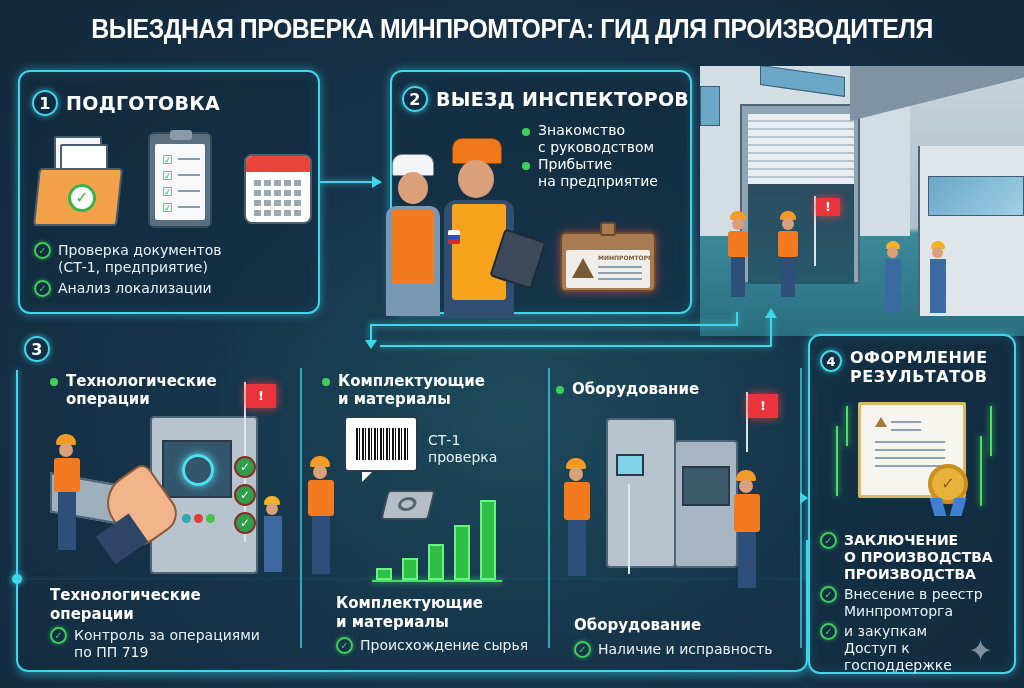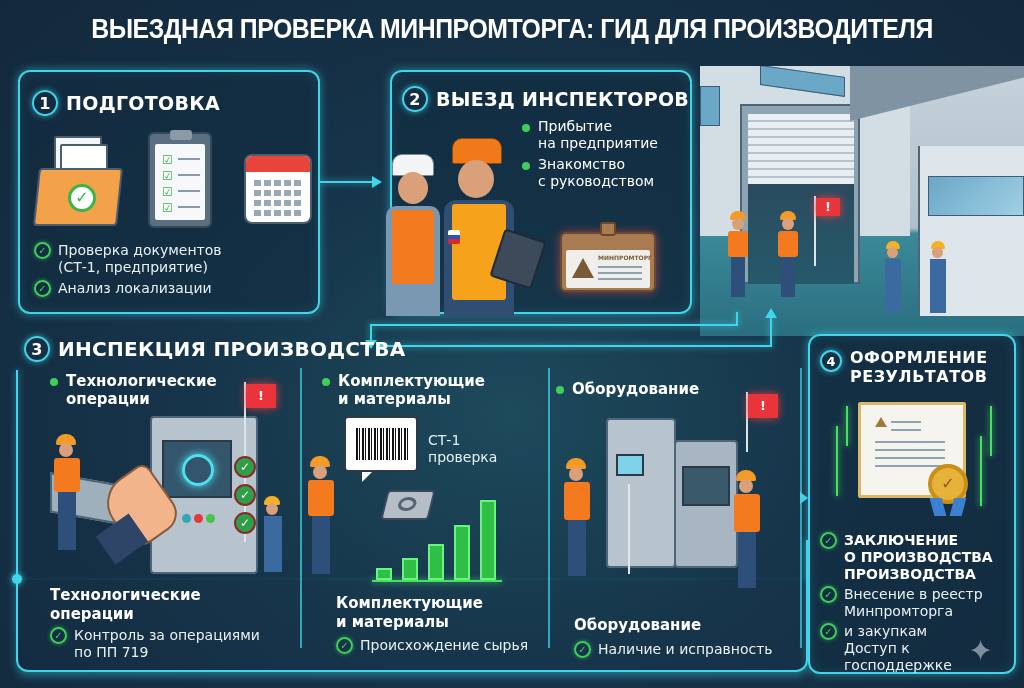--- a/index.html
+++ b/index.html
@@ -150,32 +150,32 @@
 
 <div class="glow-line" style="left:320px; top:181px; width:54px; height:2px;"></div>
 <div class="abs" style="left:372px; top:176px; width:0; height:0; border-left:10px solid #3fd6ea; border-top:6px solid transparent; border-bottom:6px solid transparent;"></div>
 
 <div class="panel" style="left:390px; top:70px; width:302px; height:244px;">
   <div class="step-head" style="left:10px; top:14px;">
     <span class="step-num">2</span>
     <span>ВЫЕЗД ИНСПЕКТОРОВ</span>
   </div>
   <div class="abs" style="left:130px; top:46px; width:170px;">
+    <div class="bullet" style="margin-top:4px;">
+      <span class="dot"></span>
+      <div>
+          <div>Знакомство</div>
+          <div>с руководством</div>
+        </div>
+    </div>
     <div class="bullet">
       <span class="dot"></span>
       <div>
           <div>Прибытие</div>
           <div>на предприятие</div>
-        </div>
-    </div>
-    <div class="bullet" style="margin-top:4px;">
-      <span class="dot"></span>
-      <div>
-          <div>Знакомство</div>
-          <div>с руководством</div>
         </div>
     </div>
   </div>
 
   <div class="worker" style="left:-6px; top:82px;">
     <div class="hat" style="left:6px; top:0; width:42px; height:22px; background:#f2f4f6; border:1px solid #7d8a96;"></div>
     <div class="head" style="left:12px; top:18px; width:30px; height:32px;"></div>
     <div class="abs" style="left:0; top:52px; width:54px; height:110px; background:#7a98b2; border-radius:10px 10px 0 0;"></div>
     <div class="vest" style="left:6px; top:56px; width:42px; height:74px;"></div>
   </div>
@@ -201,21 +201,20 @@
 <div class="glow-line" style="left:370px; top:324px; width:366px; height:2px;"></div>
 <div class="glow-line" style="left:736px; top:312px; width:2px; height:14px;"></div>
 <div class="glow-line" style="left:370px; top:324px; width:2px; height:18px;"></div>
 <div class="abs" style="left:365px; top:340px; width:0; height:0; border-top:9px solid #3fd6ea; border-left:6px solid transparent; border-right:6px solid transparent;"></div>
 <div class="glow-line" style="left:380px; top:345px; width:390px; height:2px;"></div>
 <div class="glow-line" style="left:770px; top:318px; width:2px; height:29px;"></div>
 <div class="abs" style="left:765px; top:308px; width:0; height:0; border-bottom:10px solid #3fd6ea; border-left:6px solid transparent; border-right:6px solid transparent;"></div>
 
 <div class="step-head" style="left:24px; top:336px; font-size:20px;">
   <span class="step-num">3</span>
-  <span>ИНСПЕКЦИЯ ПРОИЗВОДСТВА</span>
 </div>
 
 <div class="glow-line" style="left:16px; top:370px; width:2px; height:208px;"></div>
 <div class="abs" style="left:12px; top:574px; width:10px; height:10px; border-radius:50%; background:#3fd6ea; box-shadow:0 0 6px #3fd6ea;"></div>
 <div class="abs" style="left:16px; top:580px; width:792px; height:92px; border-left:2px solid #3fd6ea; border-bottom:2px solid #3fd6ea; border-right:2px solid #3fd6ea; border-radius:0 0 12px 12px; box-shadow:0 4px 8px rgba(63,214,234,0.4);"></div>
 <div class="glow-line" style="left:806px; top:540px; width:2px; height:40px;"></div>
 
 <div class="abs" style="left:288px; top:368px; width:14px; height:280px; border-right:2px solid rgba(63,214,234,0.7);"></div>
 <div class="abs" style="left:536px; top:368px; width:14px; height:280px; border-right:2px solid rgba(63,214,234,0.7);"></div>
 <div class="abs" style="left:788px; top:368px; width:14px; height:280px; border-right:2px solid rgba(63,214,234,0.7);"></div>

